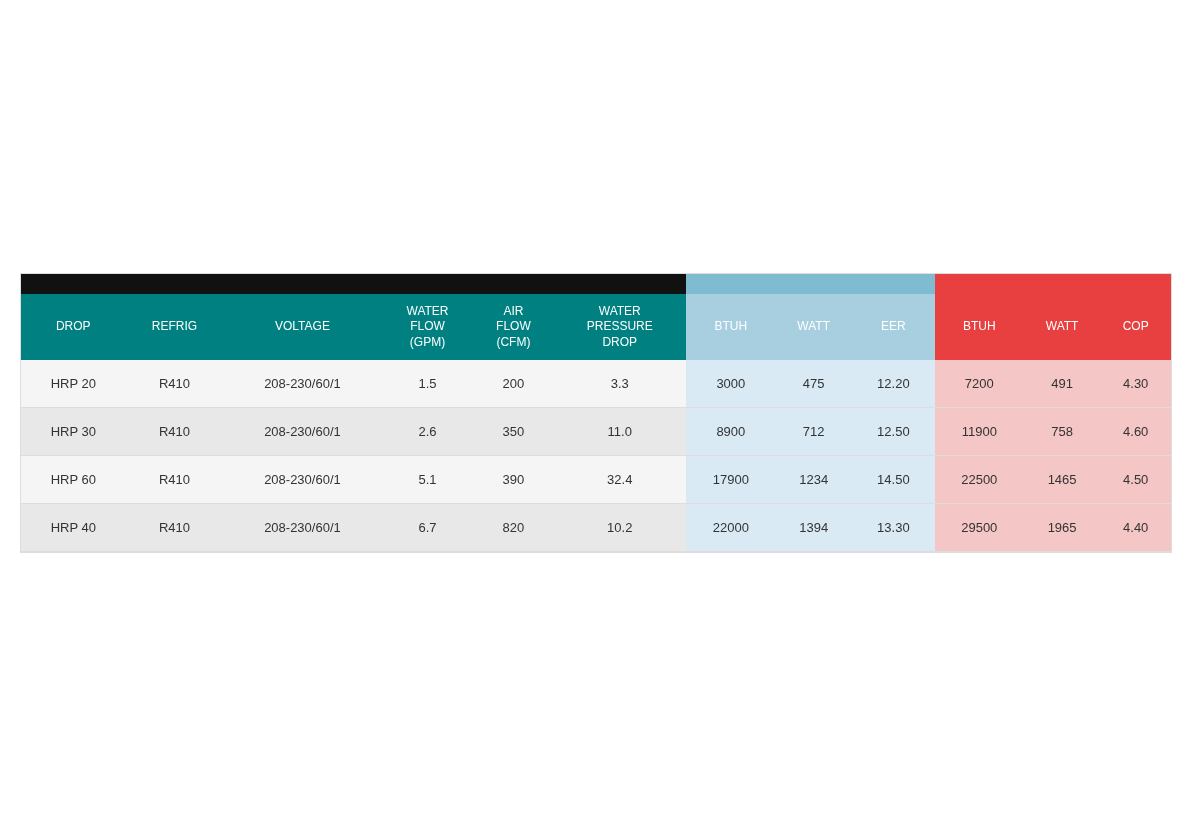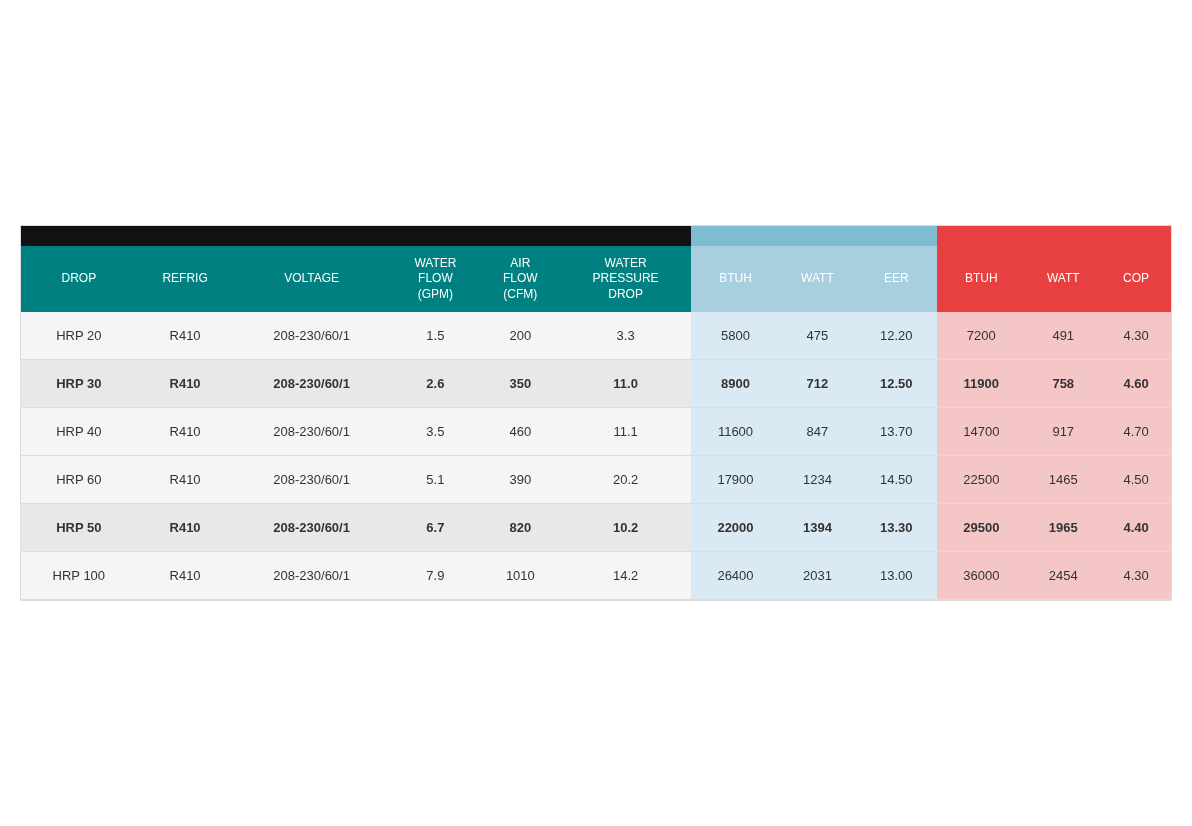--- a/index.html
+++ b/index.html
@@ -62,21 +62,20 @@
     .th-heating-sub {
       background-color: #e84040;
       color: #fff;
     }
     
     tr.data-row-light td {
       background-color: #f5f5f5;
     }
     tr.data-row-dark td {
       background-color: #e8e8e8;
-      font-weight: bold;
     }
     td {
       padding: 16px 8px;
       text-align: center;
       font-size: 13px;
       color: #333;
       font-weight: 500;
       border-bottom: 1px solid #ddd;
     }
     .td-cooling {
@@ -115,21 +114,21 @@
       </tr>
     </thead>
     <tbody id="table-body">
     <tr class="data-row-light">
           <td>HRP 20</td>
           <td>R410</td>
           <td>208-230/60/1</td>
           <td>1.5</td>
           <td>200</td>
           <td>3.3</td>
-          <td class="td-cooling">5800</td>
+          <td class="td-cooling">3000</td>
           <td class="td-cooling">475</td>
           <td class="td-cooling">12.20</td>
           <td class="td-heating">7200</td>
           <td class="td-heating">491</td>
           <td class="td-heating">4.30</td>
         </tr>
         <tr class="data-row-dark">
           <td>HRP 30</td>
           <td>R410</td>
           <td>208-230/60/1</td>
@@ -137,70 +136,42 @@
           <td>350</td>
           <td>11.0</td>
           <td class="td-cooling">8900</td>
           <td class="td-cooling">712</td>
           <td class="td-cooling">12.50</td>
           <td class="td-heating">11900</td>
           <td class="td-heating">758</td>
           <td class="td-heating">4.60</td>
         </tr>
         <tr class="data-row-light">
-          <td>HRP 40</td>
-          <td>R410</td>
-          <td>208-230/60/1</td>
-          <td>3.5</td>
-          <td>460</td>
-          <td>11.1</td>
-          <td class="td-cooling">11600</td>
-          <td class="td-cooling">847</td>
-          <td class="td-cooling">13.70</td>
-          <td class="td-heating">14700</td>
-          <td class="td-heating">917</td>
-          <td class="td-heating">4.70</td>
-        </tr>
-        <tr class="data-row-light">
           <td>HRP 60</td>
           <td>R410</td>
           <td>208-230/60/1</td>
           <td>5.1</td>
           <td>390</td>
-          <td>20.2</td>
+          <td>32.4</td>
           <td class="td-cooling">17900</td>
           <td class="td-cooling">1234</td>
           <td class="td-cooling">14.50</td>
           <td class="td-heating">22500</td>
           <td class="td-heating">1465</td>
           <td class="td-heating">4.50</td>
         </tr>
         <tr class="data-row-dark">
-          <td>HRP 50</td>
+          <td>HRP 40</td>
           <td>R410</td>
           <td>208-230/60/1</td>
           <td>6.7</td>
           <td>820</td>
           <td>10.2</td>
           <td class="td-cooling">22000</td>
           <td class="td-cooling">1394</td>
           <td class="td-cooling">13.30</td>
           <td class="td-heating">29500</td>
           <td class="td-heating">1965</td>
           <td class="td-heating">4.40</td>
         </tr>
-        <tr class="data-row-light">
-          <td>HRP 100</td>
-          <td>R410</td>
-          <td>208-230/60/1</td>
-          <td>7.9</td>
-          <td>1010</td>
-          <td>14.2</td>
-          <td class="td-cooling">26400</td>
-          <td class="td-cooling">2031</td>
-          <td class="td-cooling">13.00</td>
-          <td class="td-heating">36000</td>
-          <td class="td-heating">2454</td>
-          <td class="td-heating">4.30</td>
-        </tr>
       </tbody>
   </table>
 </div>
 
 </body></html>

